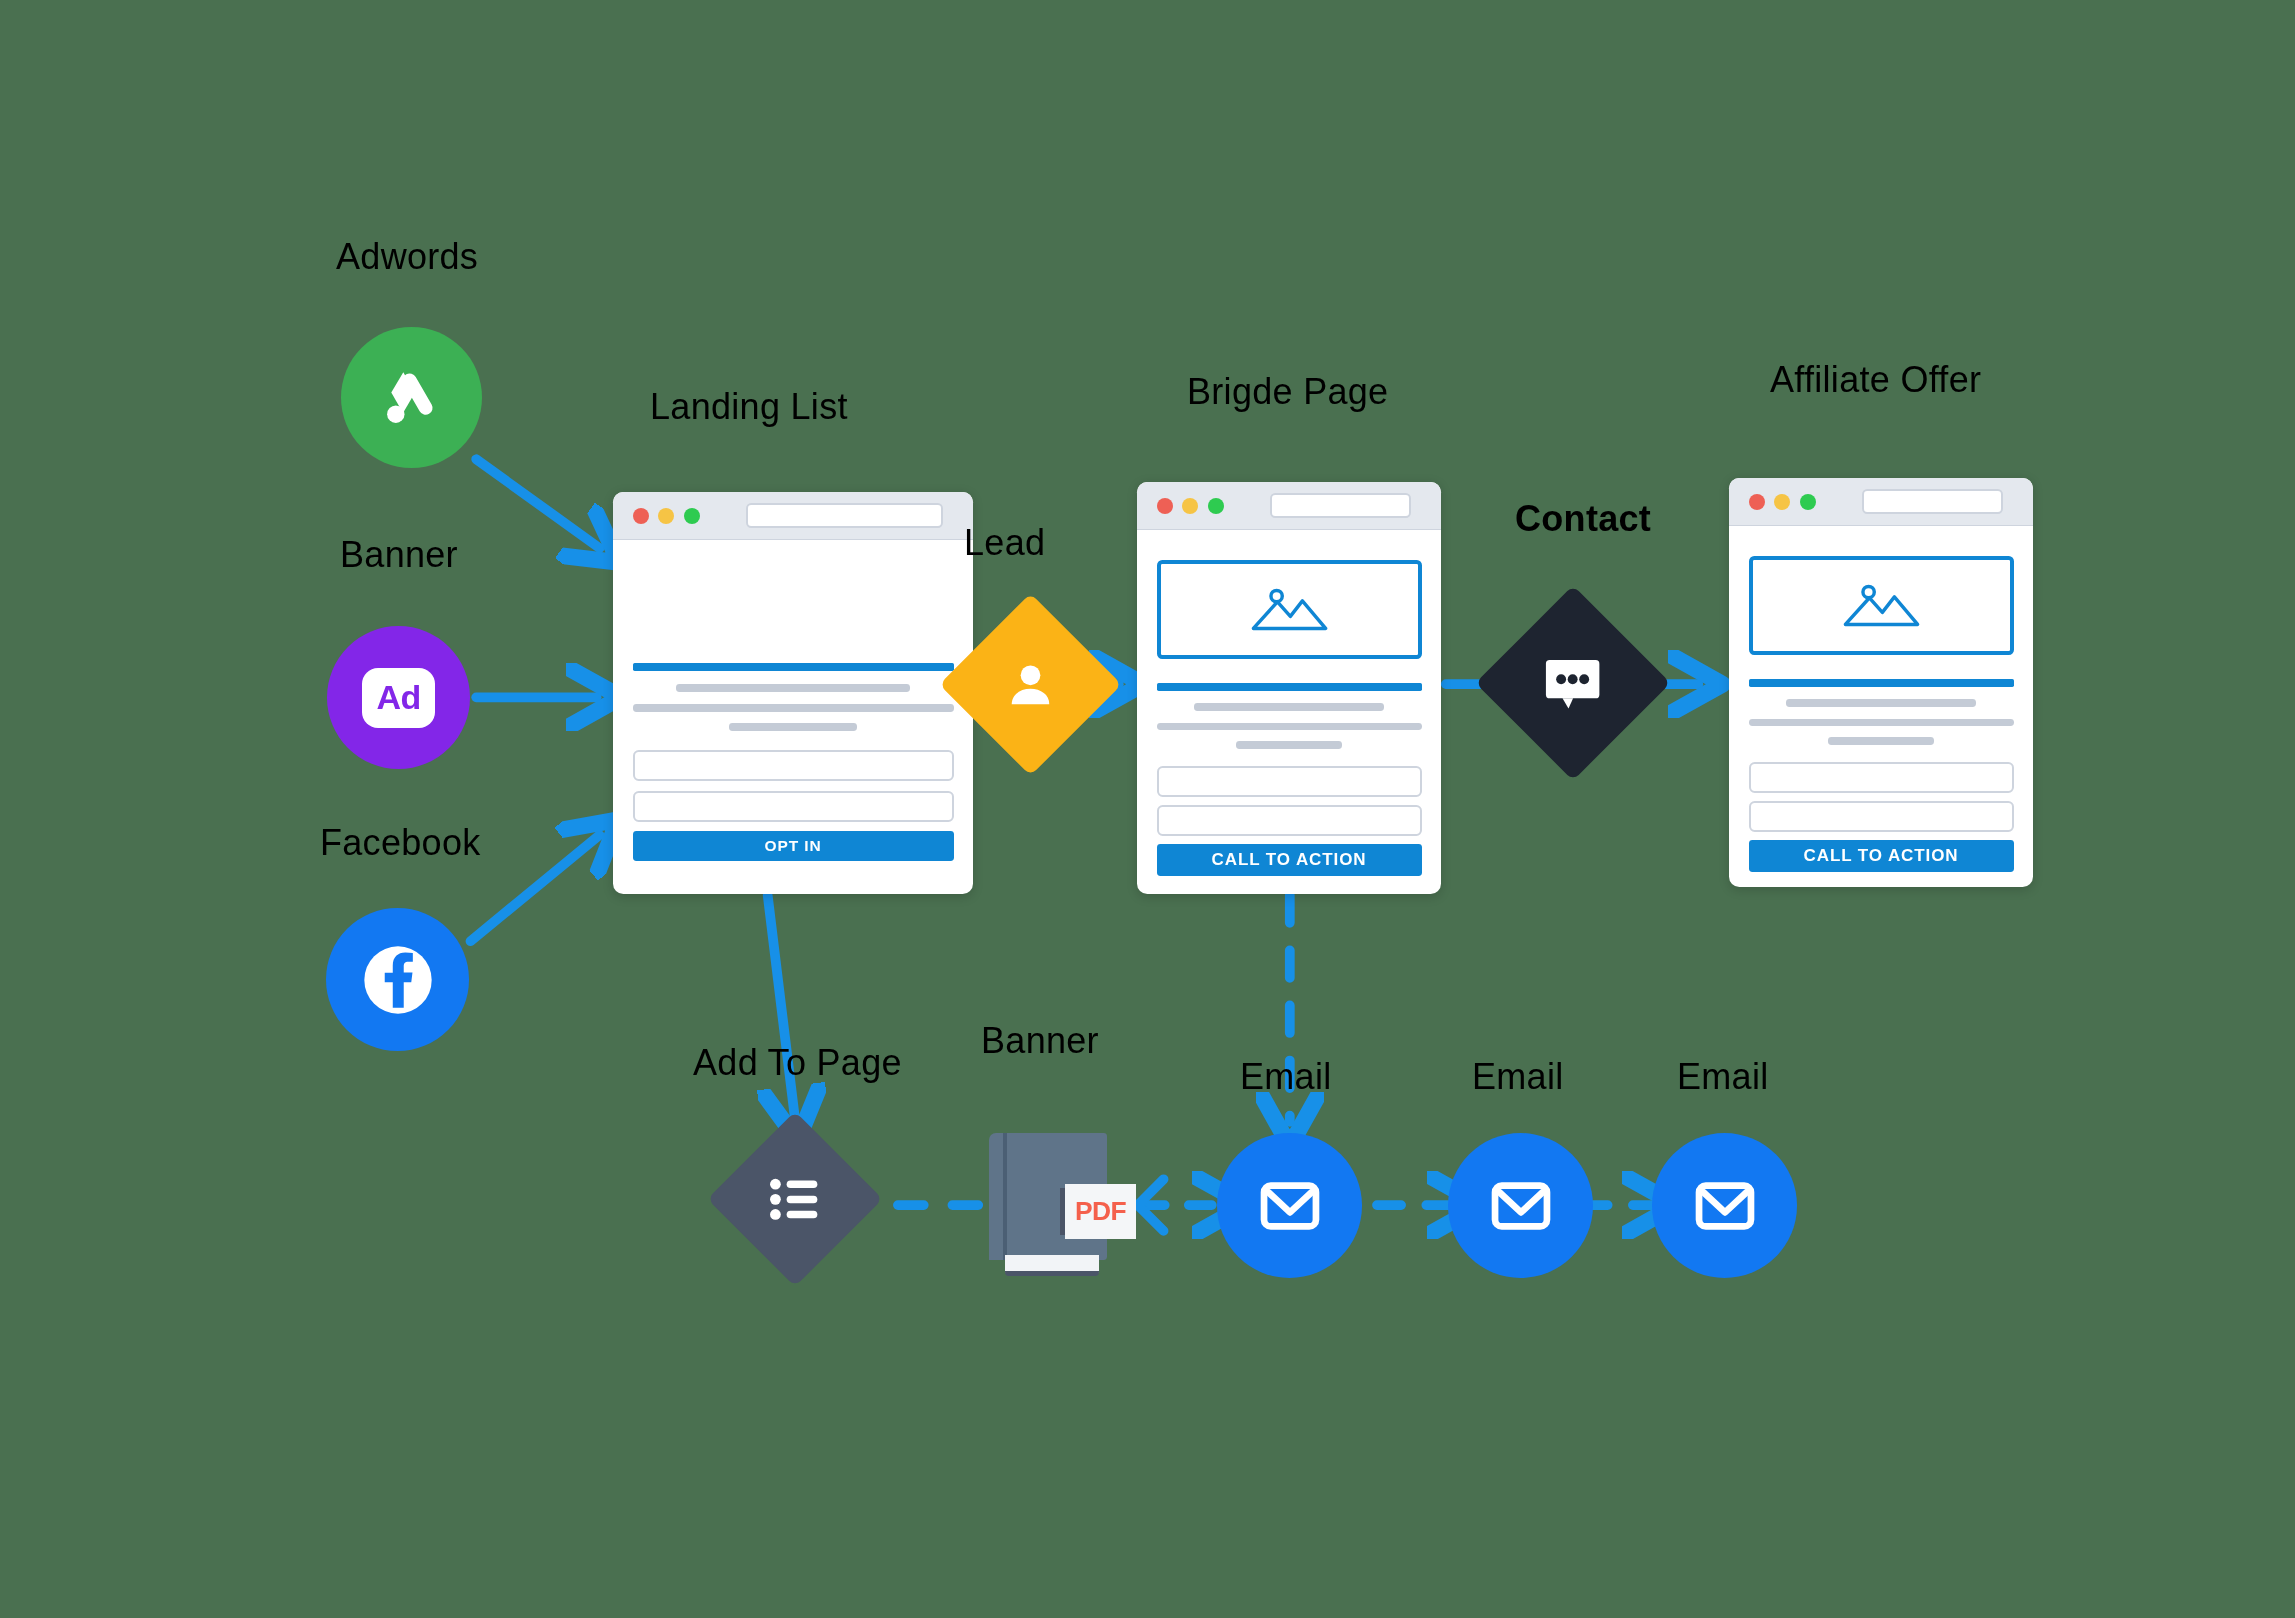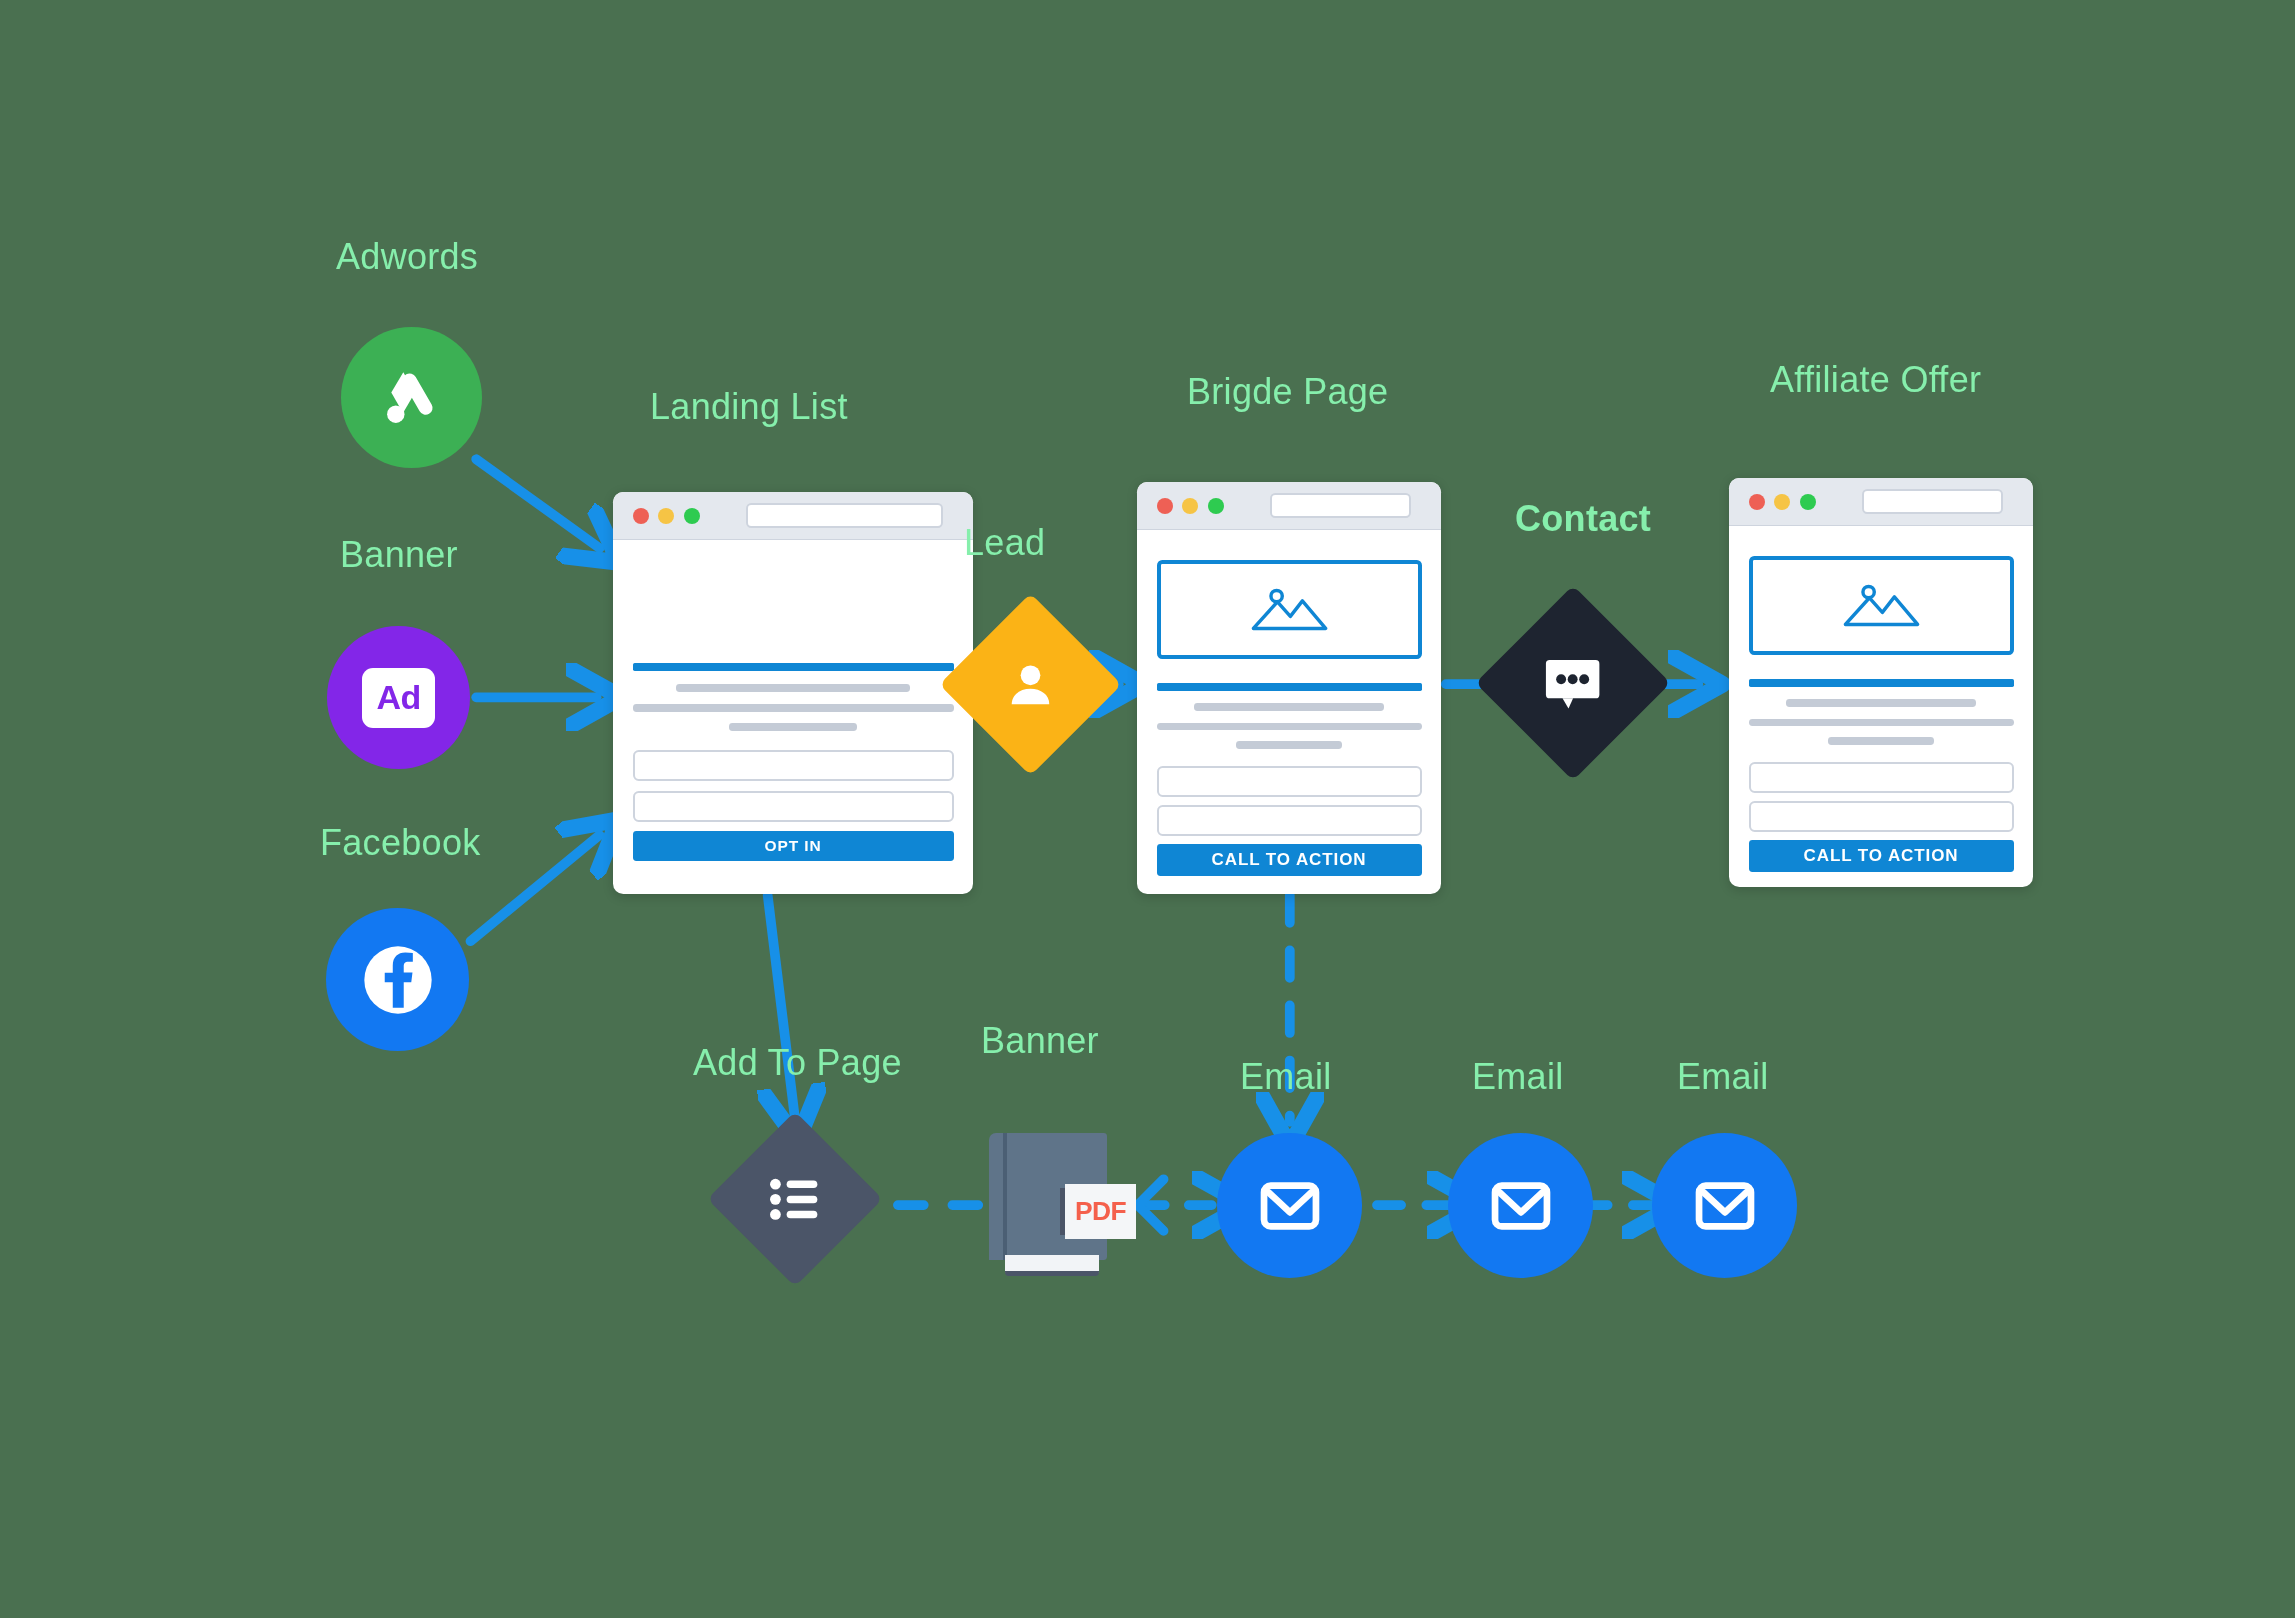--- a/index.html
+++ b/index.html
@@ -6,21 +6,21 @@
   body{
     width:2295px;height:1619px;
     background:#4a7050;
     font-family:"Liberation Sans",sans-serif;
     overflow:hidden;
   }
   #stage{position:relative;width:2295px;height:1619px;}
 
   .lbl{
     position:absolute;
-    color:#86efac;
+    color:#000000;
     font-size:36px;
     font-weight:400;
     white-space:nowrap;
     letter-spacing:0.3px;
   }
 
   
   .circ{
     position:absolute;border-radius:50%;
     display:flex;align-items:center;justify-content:center;
@@ -123,21 +123,21 @@
 
   <div class="circ" style="left:341px;top:327px;width:141px;height:141px;background:#3cb054;">
     <svg width="72" height="72" viewBox="0 0 24 24">
       <path d="M9.1 3.4 L13.0 10.2 L9.0 17.0 L5.1 10.2 Z" fill="#ffffff"></path>
       <rect x="11.6" y="3.1" width="4.6" height="15.2" rx="2.3" fill="#ffffff" transform="rotate(-30 13.9 10.7)"></rect>
       <circle cx="6.6" cy="17.4" r="2.9" fill="#ffffff"></circle>
     </svg>
   </div>
 
   <div class="circ" style="left:327px;top:626px;width:143px;height:143px;background:#8326e8;">
-    <div style="width:73px;height:60px;background:#fff;border-radius:11px;display:flex;align-items:center;justify-content:center;">
+    <div style="width:73px;height:60px;background:#fff;border-radius:16px;display:flex;align-items:center;justify-content:center;">
       <span style="color:#8326e8;font-size:34px;font-weight:bold;letter-spacing:-0.6px;">Ad</span>
     </div>
   </div>
 
   <div class="circ" style="left:326px;top:908px;width:143px;height:143px;background:#1278f2;">
     <svg width="86" height="86" viewBox="0 0 24 24">
       <circle cx="12" cy="12" r="9.4" fill="#ffffff"></circle>
       <path d="M13.6 12.6h2.1l.34-2.7h-2.44V8.2c0-.78.22-1.31 1.34-1.31h1.2V4.48c-.58-.08-1.29-.13-2.1-.13-2.08 0-3.5 1.27-3.5 3.6v2.0H8.3v2.7h2.24v7.1h3.06z" fill="#1278f2"></path>
     </svg>
   </div>

